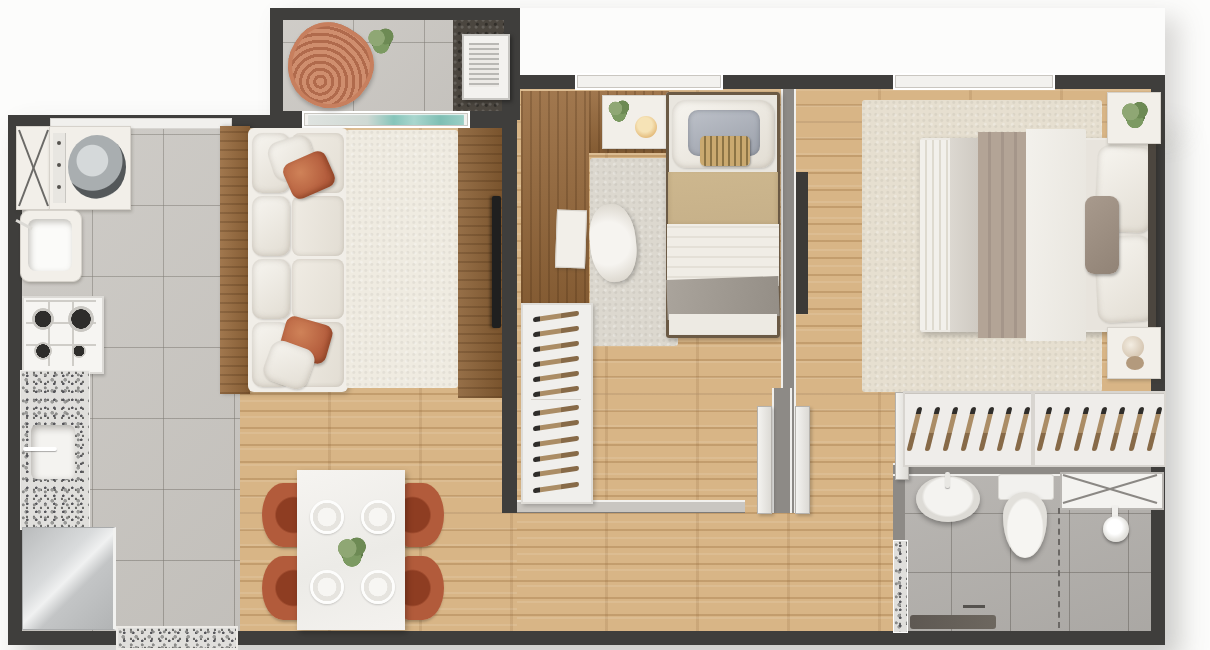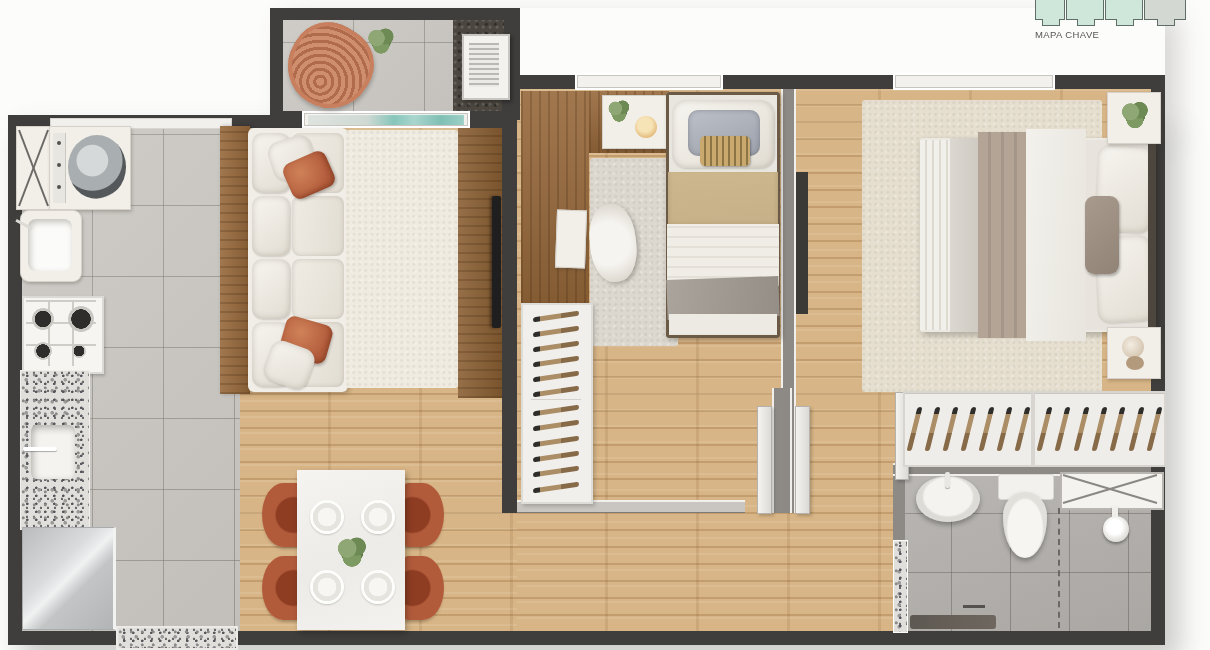--- a/index.html
+++ b/index.html
@@ -299,21 +299,14 @@
       <line x1="97" y1="3" x2="3" y2="31" stroke="#8b8884" stroke-width="2"></line>
     </svg>
   </div>
   <div class="abs" style="left:1112px;top:506px;width:6px;height:16px;background:#f0efec;box-shadow:0 1px 2px rgba(0,0,0,.3);"></div>
   <div class="abs" style="left:1103px;top:516px;width:26px;height:26px;border-radius:50%;
               background:radial-gradient(circle at 45% 42%, #ffffff 0 35%, #e6e5e1 60%, #cfcdc8 100%);box-shadow:0 2px 3px rgba(0,0,0,.35);"></div>
   <div class="abs" style="left:1058px;top:508px;width:0px;height:120px;border-left:2px dashed #6b6865;"></div>
   <div class="abs" style="left:963px;top:605px;width:22px;height:3px;background:#55524e;"></div>
   <div class="abs" style="left:910px;top:615px;width:86px;height:14px;border-radius:3px;background:linear-gradient(90deg,#5e5852,#6d675f);"></div>
 
-  <div class="abs" style="left:1033px;top:0px;width:160px;height:46px;">
-    <div class="km-cell" style="left:2px;top:-12px;width:28px;height:30px;"></div>
-    <div class="km-cell" style="left:33px;top:-12px;width:36px;height:30px;"></div>
-    <div class="km-cell" style="left:72px;top:-12px;width:36px;height:30px;"></div>
-    <div class="km-cell km-gray" style="left:111px;top:-12px;width:40px;height:30px;"></div>
-    <div class="abs keymap-label" style="left:2px;top:29px;white-space:nowrap;">MAPA CHAVE</div>
-  </div>
 
 </div>
 
 </body></html>

